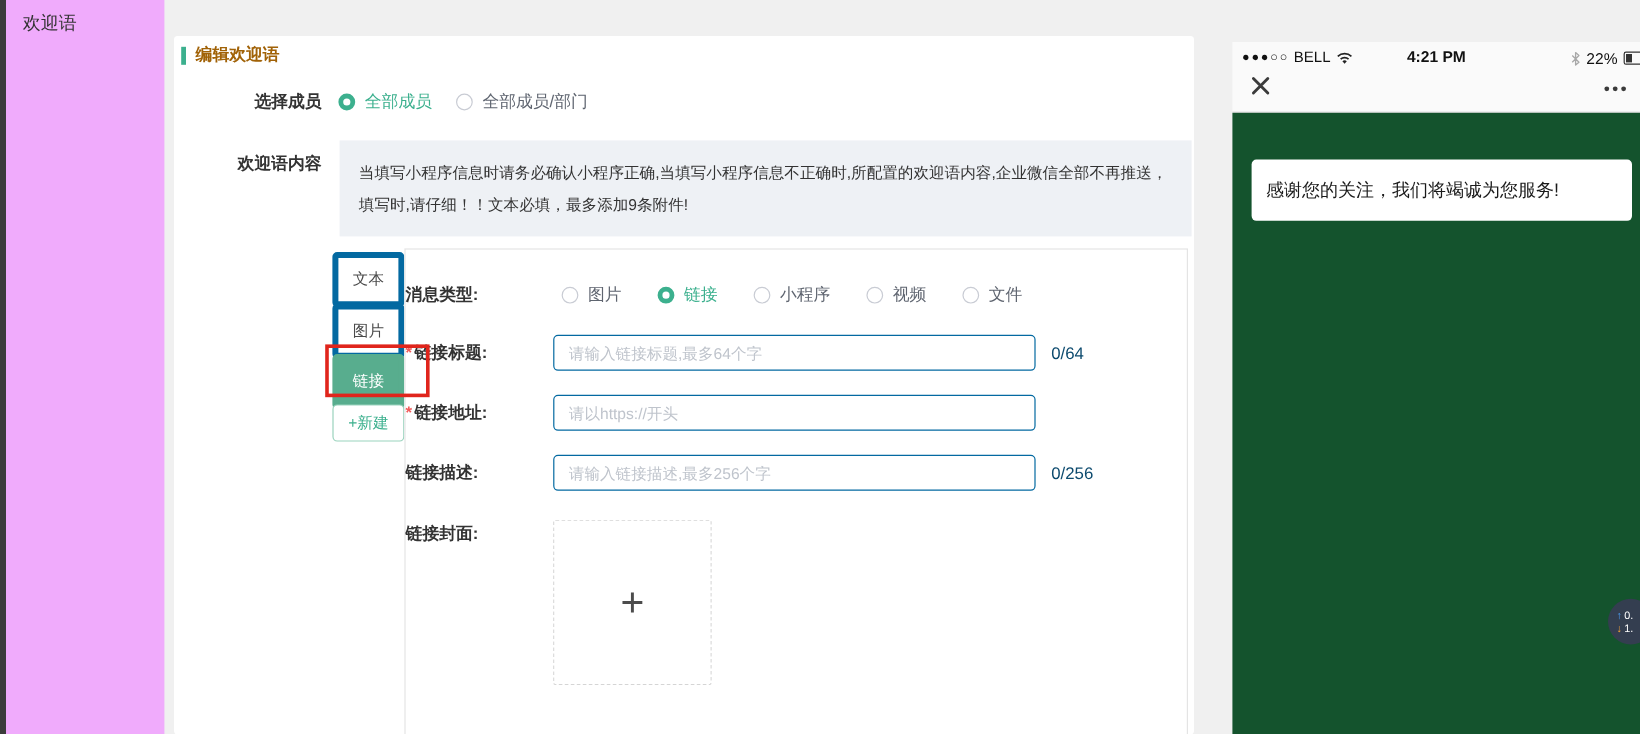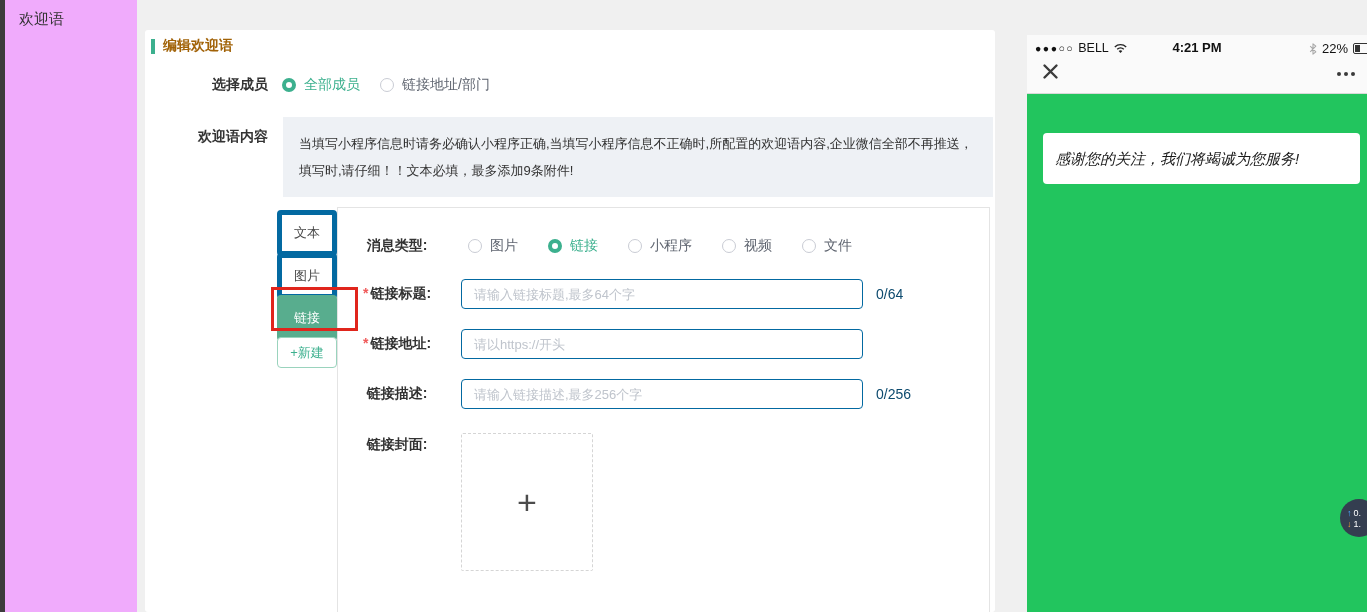--- a/index.html
+++ b/index.html
@@ -39,21 +39,21 @@
   .tab{position:absolute;left:132px;width:60px;height:46px;box-sizing:border-box;background:#fff;border:5px solid #0369a1;border-radius:4px;display:flex;align-items:center;justify-content:center;font-size:13px;color:#4a4a4a;cursor:pointer;}
   .tab.t0{top:180px;}
   .tab.t1{top:223px;}
   .tab.t2{top:265px;background:#58ad8e;border-color:#58ad8e;color:#fff;}
   .new-btn{position:absolute;left:132px;top:307px;width:60px;height:31px;box-sizing:border-box;background:#fff;border:1px solid #9ad3bd;border-radius:4px;display:flex;align-items:center;justify-content:center;font-size:13px;color:#3cb08e;cursor:pointer;}
   .annotation{position:absolute;left:126px;top:257px;width:87px;height:44px;box-sizing:border-box;border:3px solid #e0251c;z-index:6;pointer-events:none;}
 
   
   .panel{position:absolute;left:192px;top:177px;width:653px;height:460px;box-sizing:border-box;background:#fff;border:1px solid #e4e4e4;}
   .prow{position:absolute;left:0;display:flex;align-items:center;}
-  .plabel{width:118px;text-align:center;font-size:14px;color:#333;font-weight:bold;flex:none;}
+  .plabel{width:118px;text-align:left;font-size:14px;color:#333;font-weight:bold;flex:none;}
   .req{color:#f05a5a;margin-right:2px;font-weight:bold;}
   .type-row{top:28px;height:20px;}
   .type-opts{display:flex;align-items:center;gap:30px;margin-left:12px;}
   .field-row{height:30px;}
   .fr-title{top:71px;} .fr-url{top:121px;} .fr-desc{top:171px;}
   .tinput{margin-left:5px;width:402px;height:30px;box-sizing:border-box;border:1px solid #0369a1;border-radius:4px;padding:0 12px;font-size:13px;color:#333;outline:none;font-family:"Liberation Sans","DejaVu Sans",sans-serif;}
   .tinput::placeholder{color:#bfc4cc;}
   .counter{margin-left:13px;font-size:14px;color:#0c4a6e;}
   .cover-row{top:225px;align-items:flex-start;}
   .cover-row .plabel{padding-top:3px;}
@@ -69,21 +69,21 @@
   .sb-carrier{font-size:12.5px;}
   .sb-time{position:absolute;left:0;right:0;top:1px;text-align:center;font-size:13px;font-weight:600;color:#111;}
   .sb-right{position:absolute;right:-9px;top:2px;display:flex;align-items:center;gap:5px;font-size:13px;color:#111;}
   .batt{position:relative;width:23px;height:11px;border:1.5px solid #333;border-radius:2px;box-sizing:border-box;flex:none;}
   .batt-fill{position:absolute;left:1px;top:1px;bottom:1px;width:5px;background:#333;}
   .navbar{position:absolute;left:0;right:0;top:22px;height:36px;}
   .nav-close{position:absolute;left:15px;top:6px;cursor:pointer;}
   .nav-more{position:absolute;right:12px;top:15px;display:flex;gap:3px;cursor:pointer;}
   .nav-more i{width:4px;height:4px;border-radius:50%;background:#3a3a3a;}
   .phone-divider{position:absolute;left:0;right:0;top:58px;height:1px;background:#d9d9d9;}
-  .phone-body{position:absolute;left:0;right:0;top:59px;bottom:0;background:#22c55e;font-style:italic;}
+  .phone-body{position:absolute;left:0;right:0;top:59px;bottom:0;background:#14532d;}
   .bubble{position:absolute;left:16px;top:39px;width:317px;box-sizing:border-box;background:#fff;border-radius:4px;padding:16px 12px;font-size:15px;line-height:19px;color:#1a1a1a;}
 
   
   .speed-badge{position:absolute;left:1340px;top:499px;width:38px;height:38px;border-radius:50%;background:#343e50;display:flex;flex-direction:column;align-items:flex-start;justify-content:center;padding-left:7px;box-sizing:border-box;gap:1px;}
   .speed-line{font-size:9px;color:#fff;display:flex;gap:2px;align-items:center;line-height:10px;}
   .arrow-up{color:#4da6ff;font-weight:bold;}
   .arrow-down{color:#f0a13a;font-weight:bold;}
 </style>
 </head>
 <body>
@@ -105,21 +105,21 @@
 
     <div class="row member-row">
       <span class="flabel">选择成员</span>
       <div class="radio-group">
         <span class="radio-opt">
           <span class="radio on"></span>
           <span class="rtxt green">全部成员</span>
         </span>
         <span class="radio-opt">
           <span class="radio off"></span>
-          <span class="rtxt">链接地址/部门</span>
+          <span class="rtxt">全部成员/部门</span>
         </span>
       </div>
     </div>
 
     <div class="row content-row">
       <span class="flabel">欢迎语内容</span>
       <div class="notice">当填写小程序信息时请务必确认小程序正确,当填写小程序信息不正确时,所配置的欢迎语内容,企业微信全部不再推送，填写时,请仔细！！文本必填，最多添加9条附件!</div>
     </div>
 
     <div class="tab t0">文本</div>

